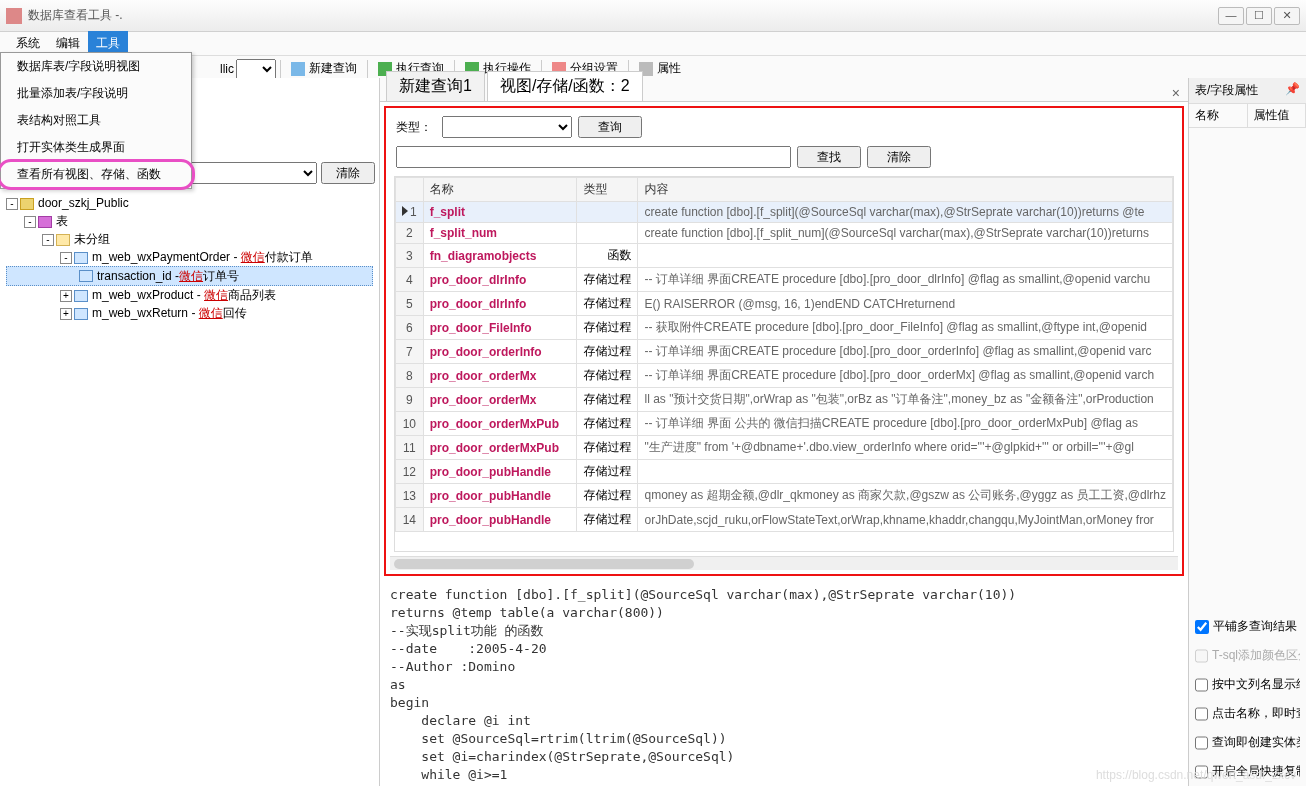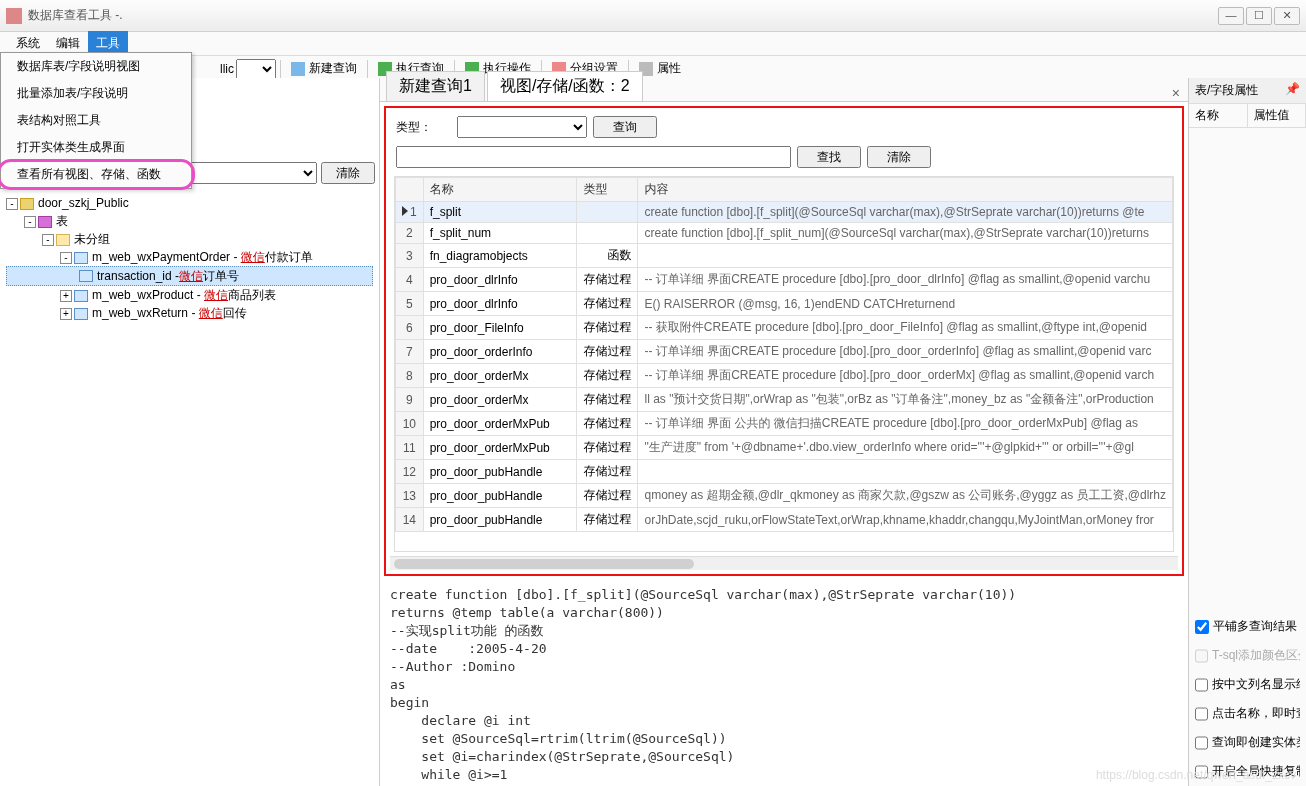--- a/index.html
+++ b/index.html
@@ -48,32 +48,32 @@
 .tree .red { color: #cc0000; text-decoration: underline; }
 
 .centerpane { flex: 1; display: flex; flex-direction: column; background: #fff; }
 .tabbar { height: 24px; background: #fafafa; border-bottom: 1px solid #ccc; display: flex; align-items: flex-end; padding-left: 6px; position: relative; }
 .tabbar .tab { padding: 4px 12px; border: 1px solid #ccc; border-bottom: none; background: #f2f2f2; margin-right: 2px; cursor: pointer; font-size: 16px; }
 .tabbar .tab.active { background: #fff; }
 .tabbar .close { margin-left: auto; padding: 0 8px; cursor: pointer; font-size: 14px; color: #666; }
 
 .redbox { margin: 4px; border: 2px solid #e11; padding: 4px; display: flex; flex-direction: column; height: 470px; }
 .qrow { display: flex; align-items: center; gap: 6px; padding: 4px 6px; }
-.qrow label { margin-right: 19px; }
+.qrow label { margin-right: 4px; }
 .qrow select, .qrow input { height: 22px; }
 .qrow button { width: 64px; height: 22px; }
 .qrow .wide-select { width: 130px; }
 .qrow .wide-input { width: 395px; }
 
 .gridwrap { flex: 1; overflow: auto; border: 1px solid #ddd; margin: 4px; }
 .grid { border-collapse: collapse; min-width: 100%; table-layout: fixed; }
 .grid th, .grid td { border: 1px solid #e0e0e0; padding: 3px 6px; text-align: left; white-space: nowrap; overflow: hidden; font-size: 12px; height: 20px; }
 .grid th { background: #f5f5f5; color: #333; font-weight: normal; }
 .grid .rownum { width: 26px; text-align: center; background: #f5f5f5; color: #555; }
-.grid .c-name { width: 160px; color: #000000; }
+.grid .c-name { width: 160px; color: #be185d; font-weight: bold; }
 .grid .c-type { width: 56px; text-align: right; }
 .grid .c-content { color: #666; }
 .grid tr.sel td { background: #e8f0fb; }
 .grid .triangle { display:inline-block; width:0; height:0; border-top:5px solid transparent; border-bottom:5px solid transparent; border-left:6px solid #333; margin-right:2px;}
 .hscroll { height: 14px; background: #f0f0f0; border-top: 1px solid #ddd; position: relative; }
 .hscroll .thumb { position: absolute; left: 4px; top: 2px; width: 300px; height: 10px; background: #d0d0d0; border-radius: 5px; }
 
 .codearea { flex: 1; padding: 6px 10px; font-family: Consolas, monospace; font-size: 13px; color: #333; white-space: pre; overflow: hidden; line-height: 18px; }
 
 .rightpane { width: 118px; border-left: 1px solid #ccc; background: #fafafa; display: flex; flex-direction: column; }

